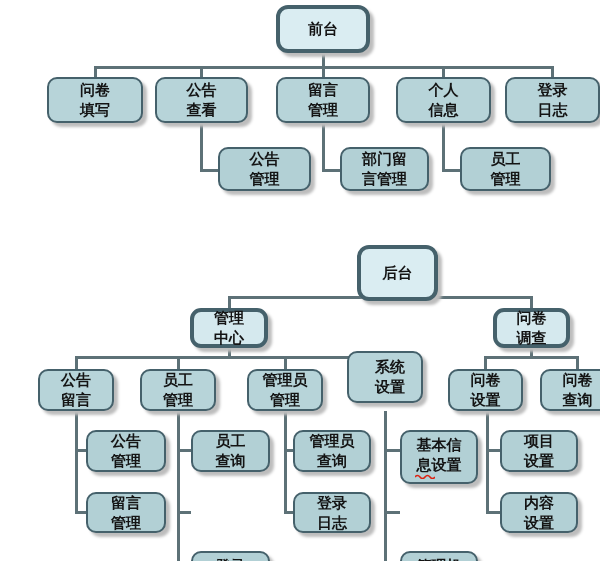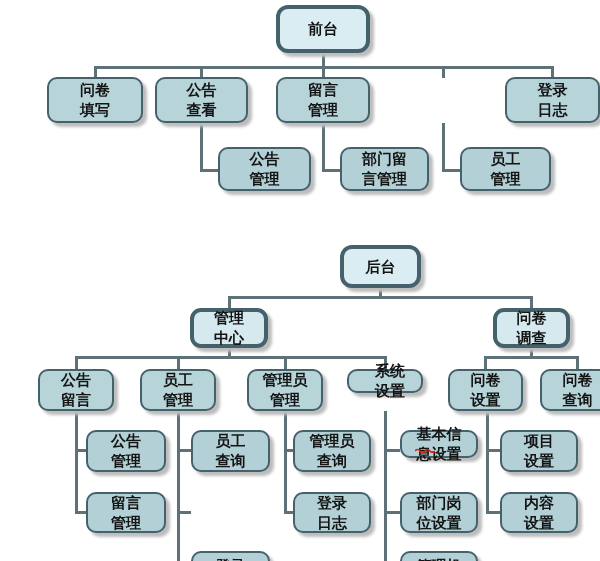--- a/index.html
+++ b/index.html
@@ -41,20 +41,22 @@
   <div class="line" style="left:414px;top:123px;width:3px;height:49px;"></div>
   <div class="line" style="left:414px;top:169px;width:20px;height:3px;"></div>
 
   <div class="node root" style="left:248px;top:5px;width:94px;height:48px;">前台</div>
   <div class="node" style="left:19px;top:77px;width:96px;height:46px;">问卷
 填写</div>
   <div class="node" style="left:127px;top:77px;width:93px;height:46px;">公告
 查看</div>
   <div class="node" style="left:248px;top:77px;width:94px;height:46px;">留言
 管理</div>
+  <div class="node" style="left:368px;top:77px;width:95px;height:46px;">个人
+信息</div>
   <div class="node" style="left:477px;top:77px;width:95px;height:46px;">登录
 日志</div>
   <div class="node lv3" style="left:190px;top:147px;width:93px;height:44px;">公告
 管理</div>
   <div class="node lv3" style="left:312px;top:147px;width:89px;height:44px;">部门留
 言管理</div>
   <div class="node lv3" style="left:432px;top:147px;width:91px;height:44px;">员工
 管理</div>
 
   <div class="line" style="left:351px;top:288px;width:3px;height:10px;"></div>
@@ -81,60 +83,58 @@
   <div class="line" style="left:256px;top:411px;width:3px;height:103px;"></div>
   <div class="line" style="left:256px;top:449px;width:9px;height:3px;"></div>
   <div class="line" style="left:256px;top:511px;width:9px;height:3px;"></div>
   <div class="line" style="left:356px;top:411px;width:3px;height:150px;"></div>
   <div class="line" style="left:356px;top:449px;width:16px;height:3px;"></div>
   <div class="line" style="left:356px;top:511px;width:16px;height:3px;"></div>
   <div class="line" style="left:458px;top:411px;width:3px;height:103px;"></div>
   <div class="line" style="left:458px;top:449px;width:14px;height:3px;"></div>
   <div class="line" style="left:458px;top:511px;width:14px;height:3px;"></div>
 
-  <div class="node root" style="left:312px;top:245px;width:81px;height:43px;">后台</div>
+  <div class="node root" style="left:329px;top:245px;width:81px;height:56px;">后台</div>
   <div class="node hub" style="left:162px;top:308px;width:78px;height:40px;">管理
 中心</div>
   <div class="node hub" style="left:465px;top:308px;width:77px;height:40px;">问卷
 调查</div>
 
   <div class="node" style="left:10px;top:369px;width:76px;height:42px;">公告
 留言</div>
   <div class="node" style="left:112px;top:369px;width:76px;height:42px;">员工
 管理</div>
   <div class="node" style="left:219px;top:369px;width:76px;height:42px;">管理员
 管理</div>
-  <div class="node" style="left:319px;top:369px;width:76px;height:24px;padding-left:10px;">系统
+  <div class="node" style="left:319px;top:351px;width:76px;height:52px;padding-left:10px;">系统
 设置</div>
   <div class="node" style="left:420px;top:369px;width:75px;height:42px;">问卷
 设置</div>
   <div class="node" style="left:512px;top:369px;width:75px;height:42px;">问卷
 查询</div>
 
   <div class="node lv3" style="left:58px;top:430px;width:80px;height:42px;">公告
 管理</div>
   <div class="node lv3" style="left:163px;top:430px;width:79px;height:42px;">员工
 查询</div>
   <div class="node lv3" style="left:265px;top:430px;width:78px;height:42px;">管理员
 查询</div>
-  <div class="node lv3" style="left:372px;top:430px;width:78px;height:28px;">
+  <div class="node lv3" style="left:372px;top:430px;width:78px;height:54px;font-family:Liberation Mono, monospace;">
     <span>基本信
 息设置</span>
     <svg class="squiggle" width="20" height="5" viewBox="0 0 20 5">
       <path d="M0 3 Q 2.5 0 5 3 T 10 3 T 15 3 T 20 3" stroke="#dd2211" stroke-width="1.6" fill="none"></path>
     </svg>
   </div>
   <div class="node lv3" style="left:472px;top:430px;width:78px;height:42px;">项目
 设置</div>
 
   <div class="node lv3" style="left:58px;top:492px;width:80px;height:41px;">留言
 管理</div>
   <div class="node lv3" style="left:265px;top:492px;width:78px;height:41px;">登录
 日志</div>
-  <div class="node lv3" style="left:372px;top:492px;width:78px;height:41px;">部门岗
-位设置</div>
   <div class="node lv3" style="left:472px;top:492px;width:78px;height:41px;">内容
 设置</div>
 
   <div class="node lv3" style="left:163px;top:551px;width:79px;height:42px;align-items:flex-start;padding-top:3px;">登录</div>
   <div class="node lv3" style="left:372px;top:551px;width:78px;height:42px;align-items:flex-start;padding-top:3px;">管理机</div>
 
 </div>
 
 </body></html>

